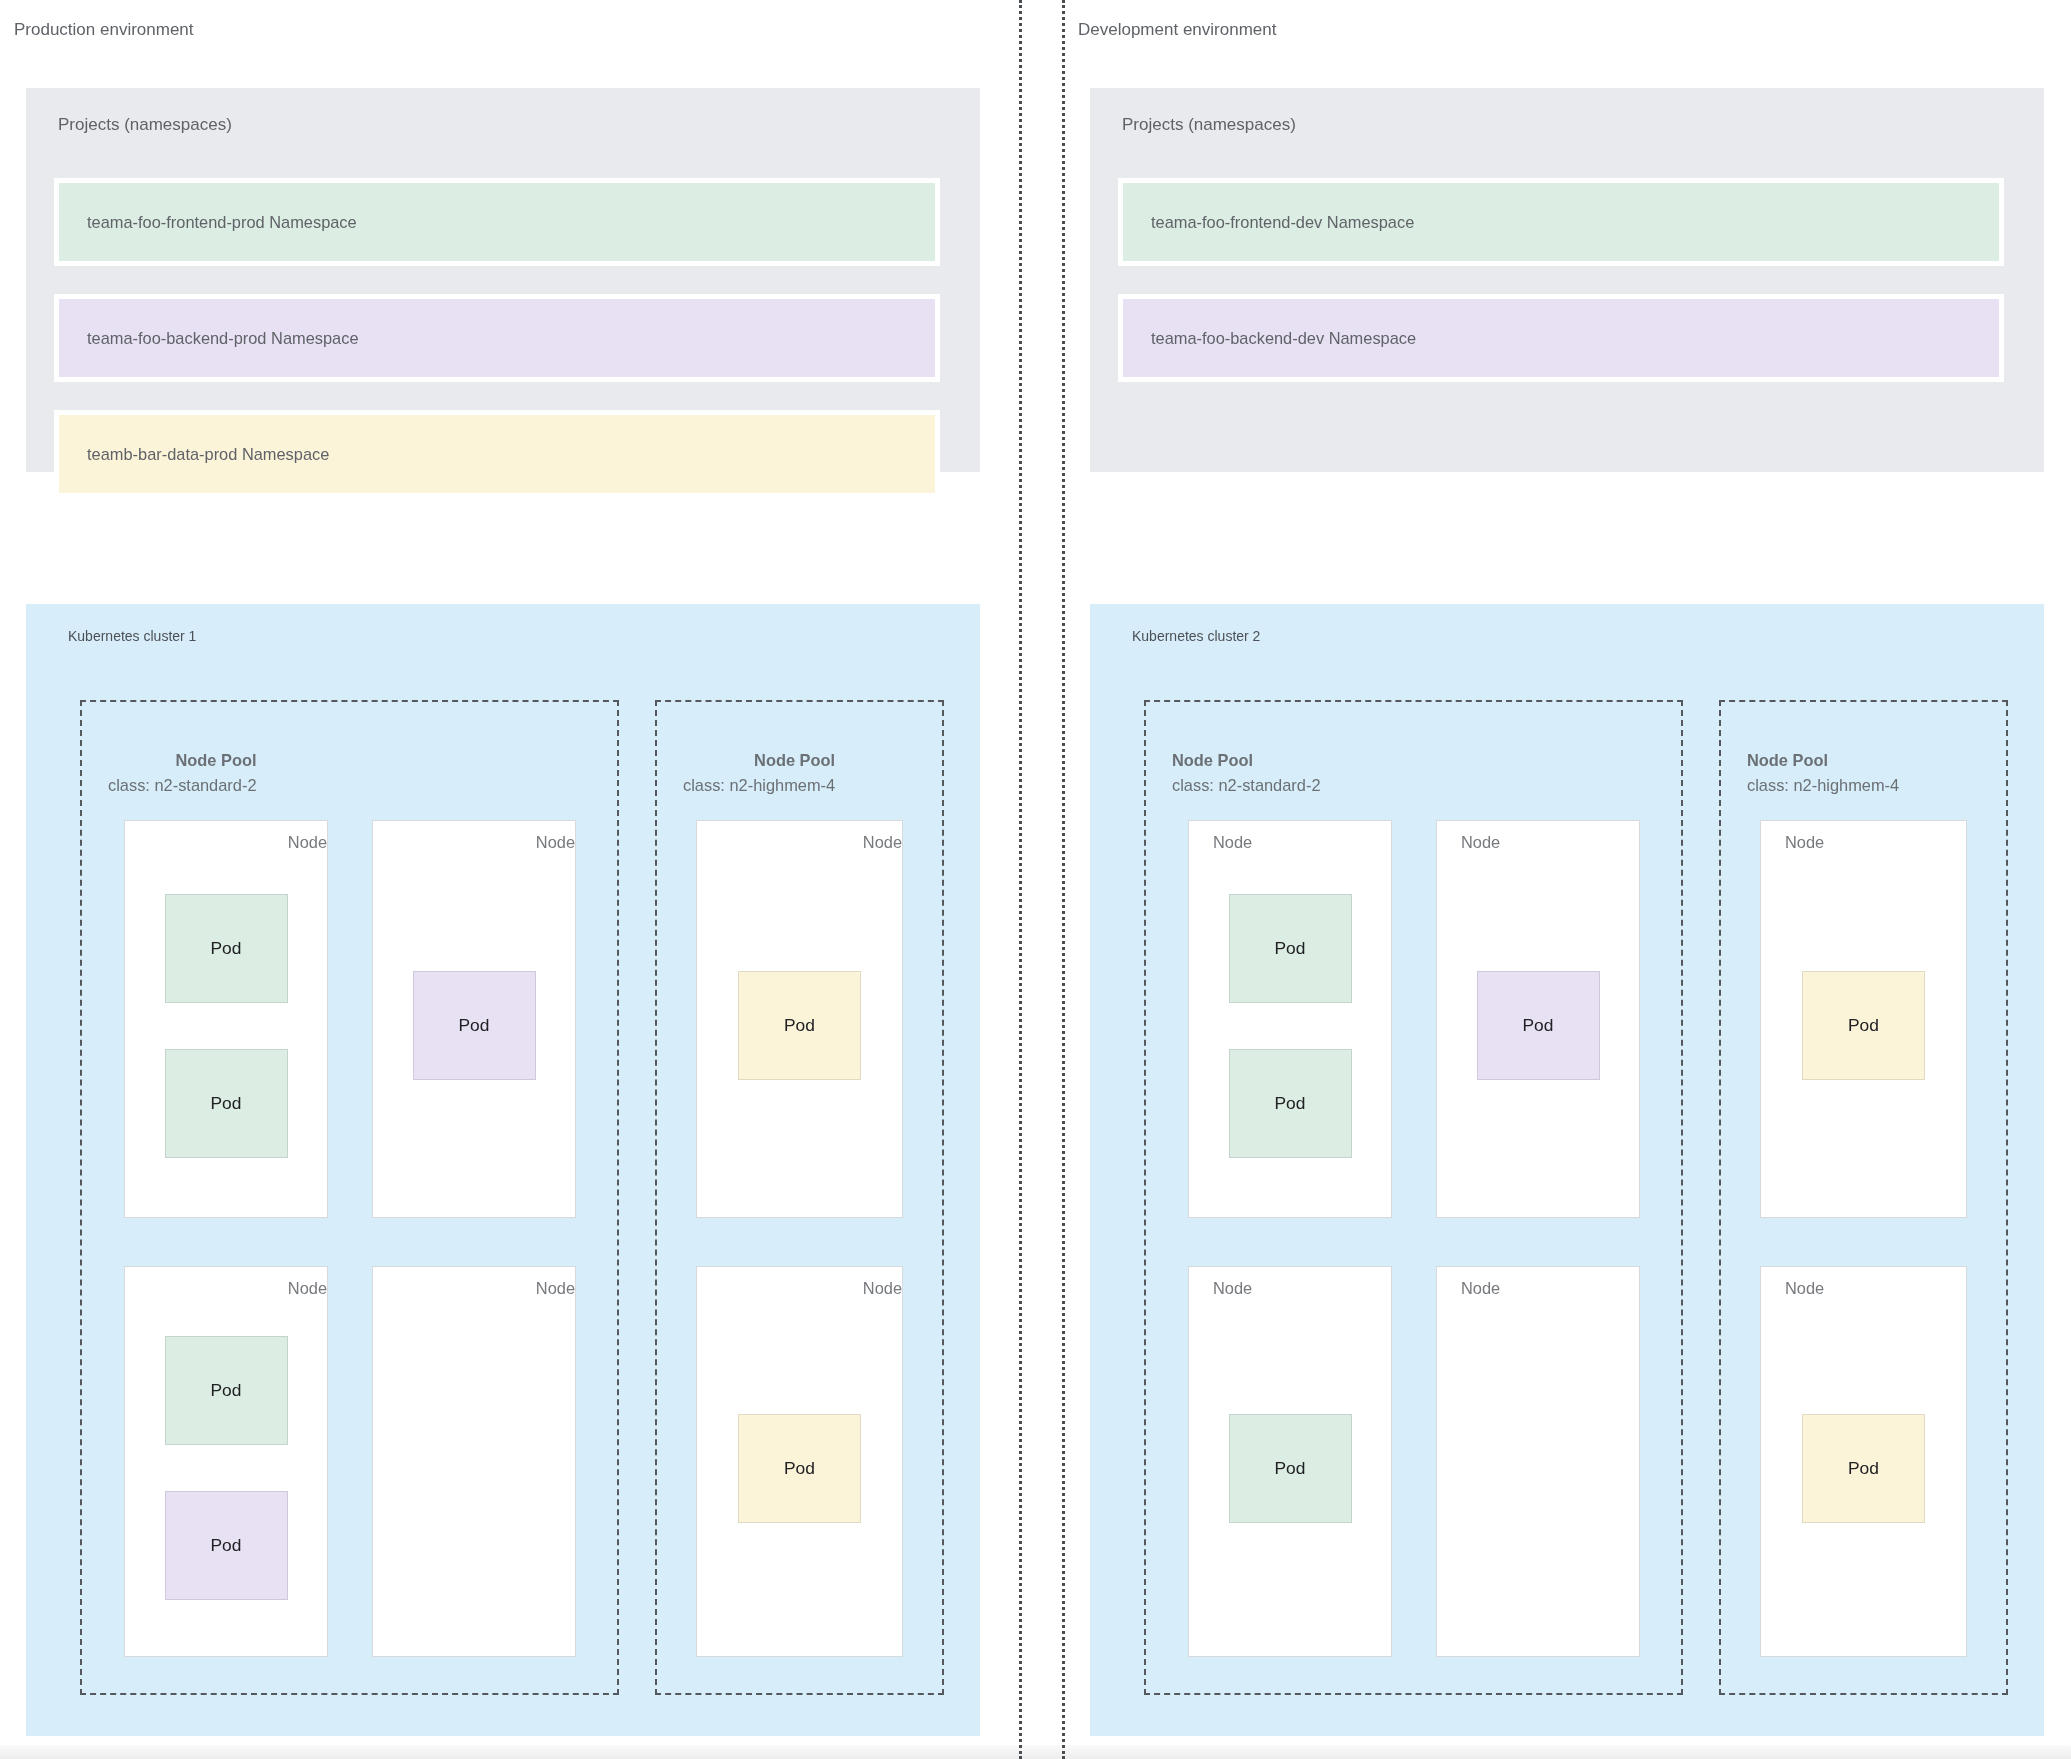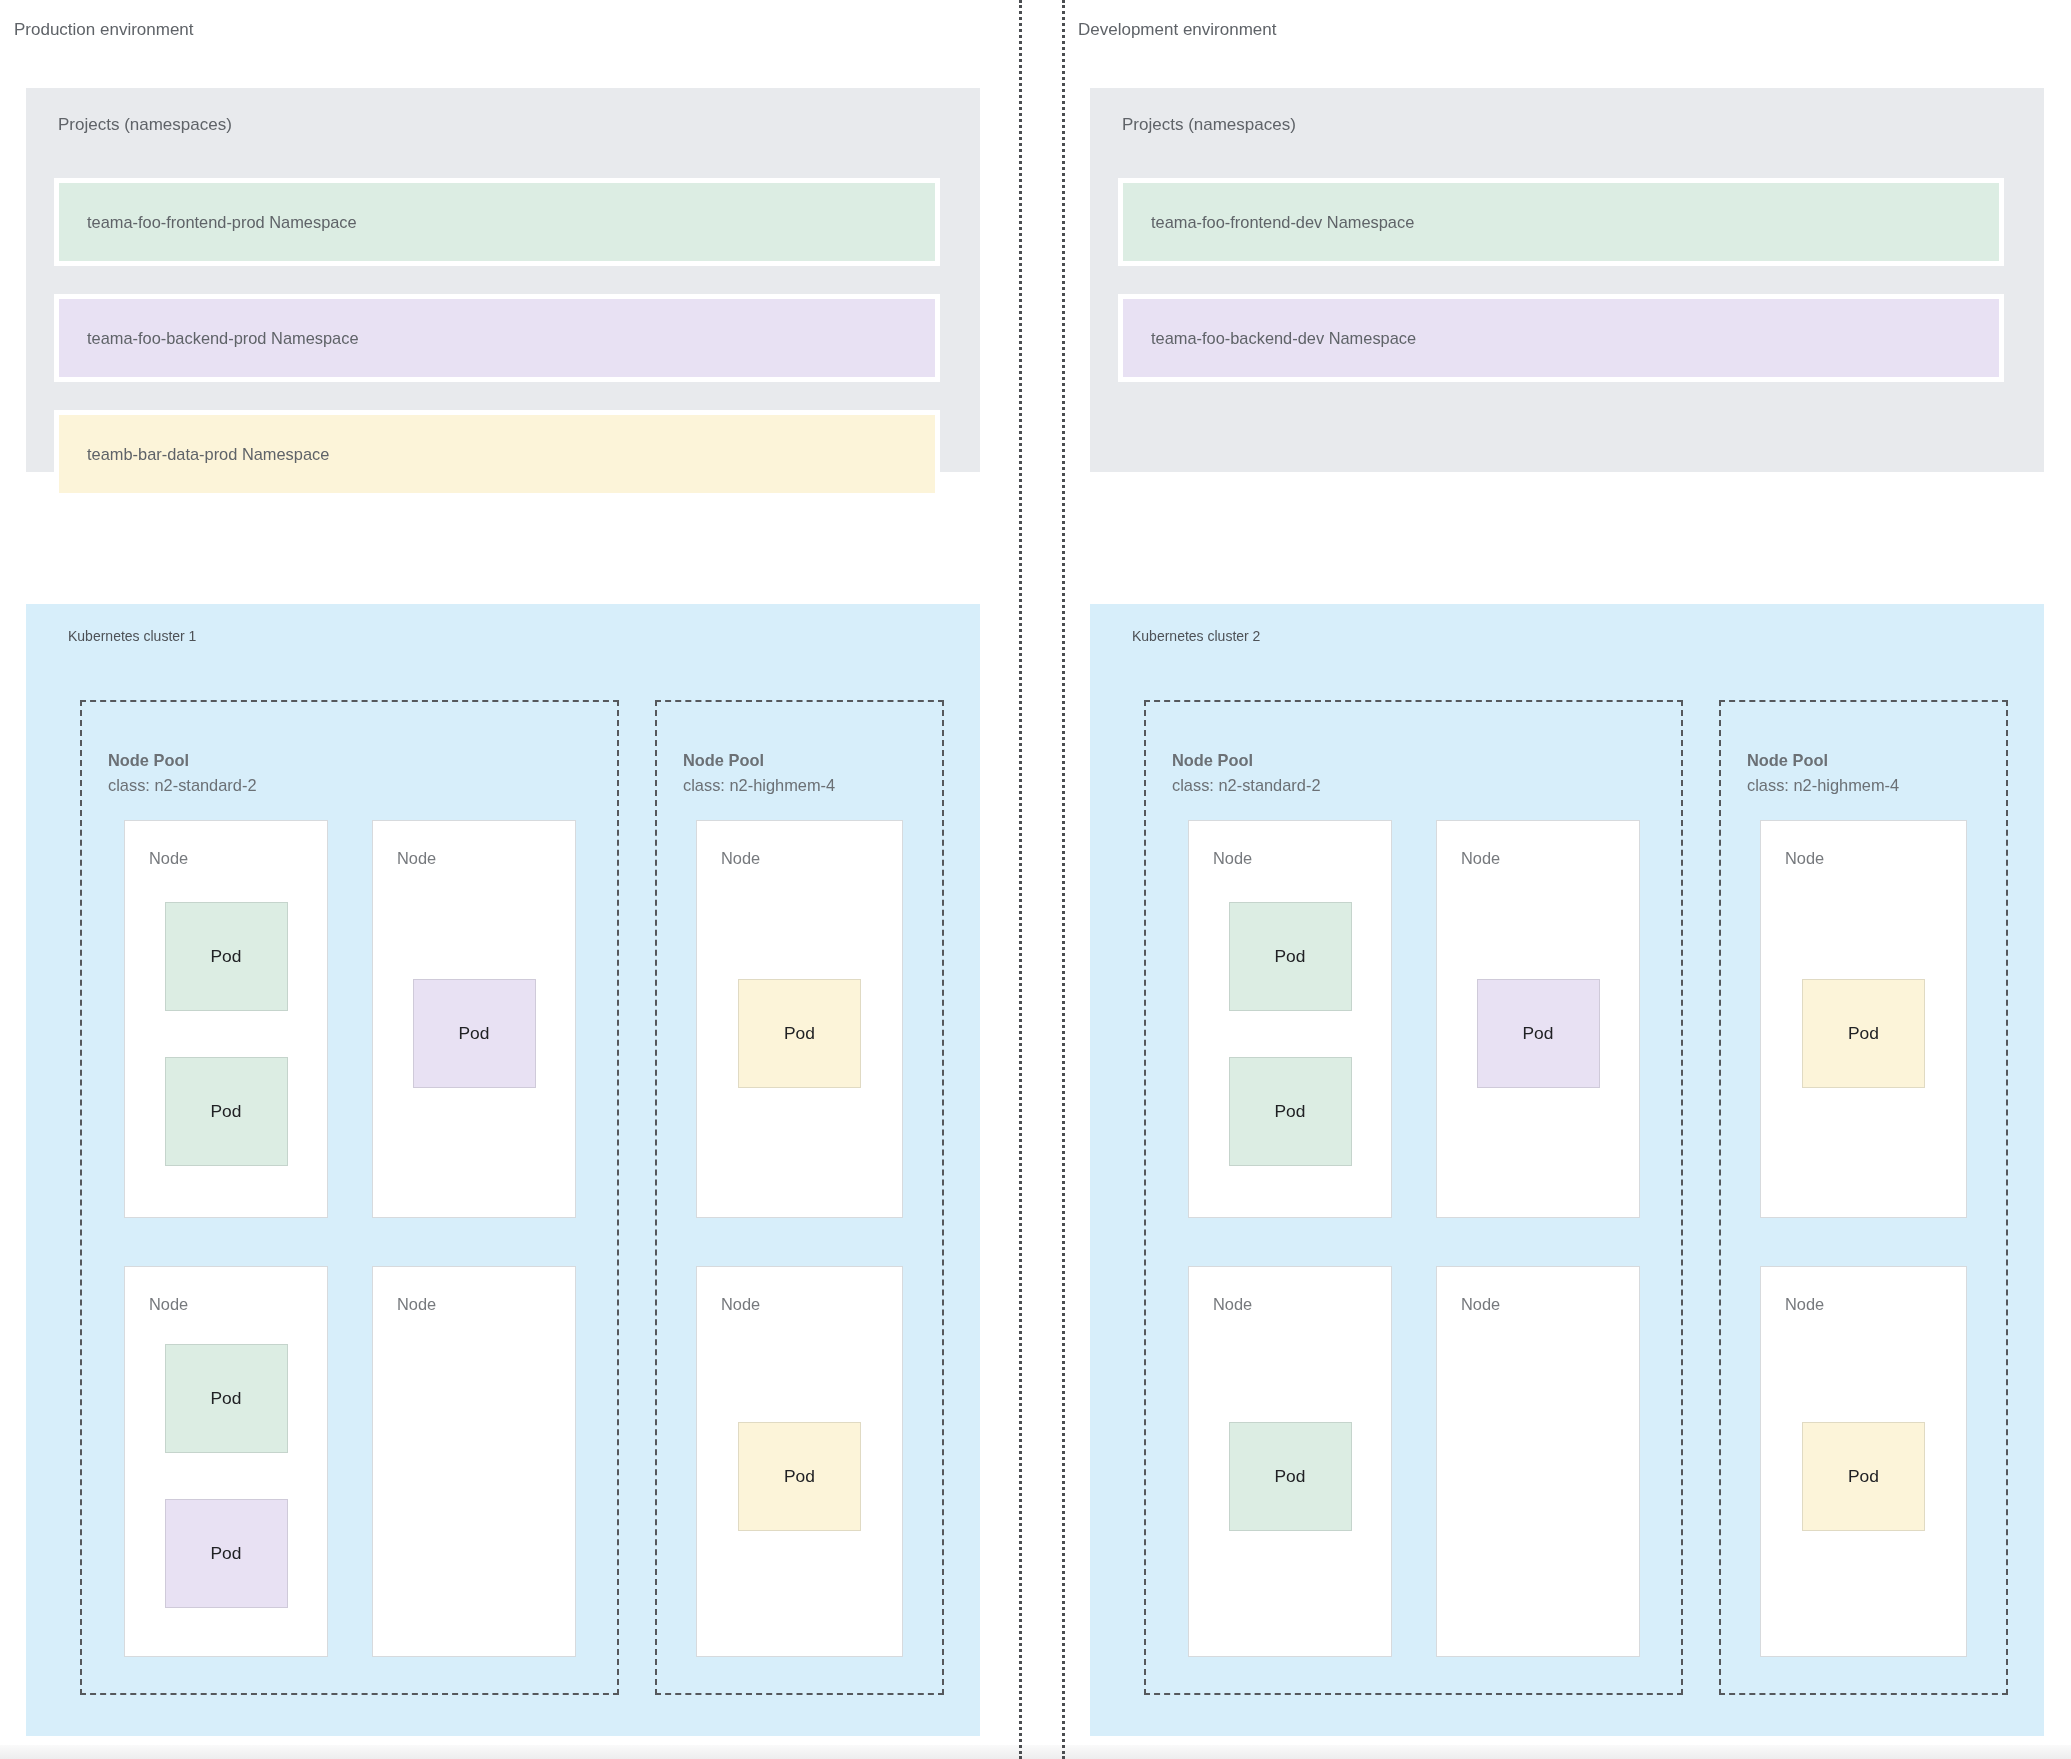--- a/index.html
+++ b/index.html
@@ -6,21 +6,21 @@
   .canvas {
     position:relative;
     width:2072px; height:1759px;
     background:#ffffff;
     font-family:"Liberation Sans", sans-serif;
     overflow:hidden;
   }
 
   
   .env { position:absolute; top:0; width:970px; height:1759px; }
-  .env--prod { left:14px; }
+  .env--prod { left:14px;text-align:right; }
   .env--dev  { left:1078px; }
 
   .env-title {
     position:absolute; left:0; top:20px;
     font-size:17px; font-weight:400; color:var(--text_gray); margin:0;
   }
 
   
   .projects-box {
     position:absolute; left:12px; top:88px;
@@ -70,21 +70,21 @@
 
   
   .node {
     position:absolute;
     background:var(--node_bg);
     border:1px solid #d7dadd;
     box-sizing:border-box;
     display:flex; flex-direction:column;
   }
   .node-label {
-    margin:28px 0 0 24px;
+    margin:12px 0 0 24px;
     font-size:16.4px; color:#76797d;
   }
   .pods {
     flex:1; display:flex; flex-direction:column;
     justify-content:center; align-items:center; gap:46px;
     padding-bottom:18px;
   }
   .pod {
     width:123px; height:109px;
     border:1px solid rgba(60,64,67,0.14);

